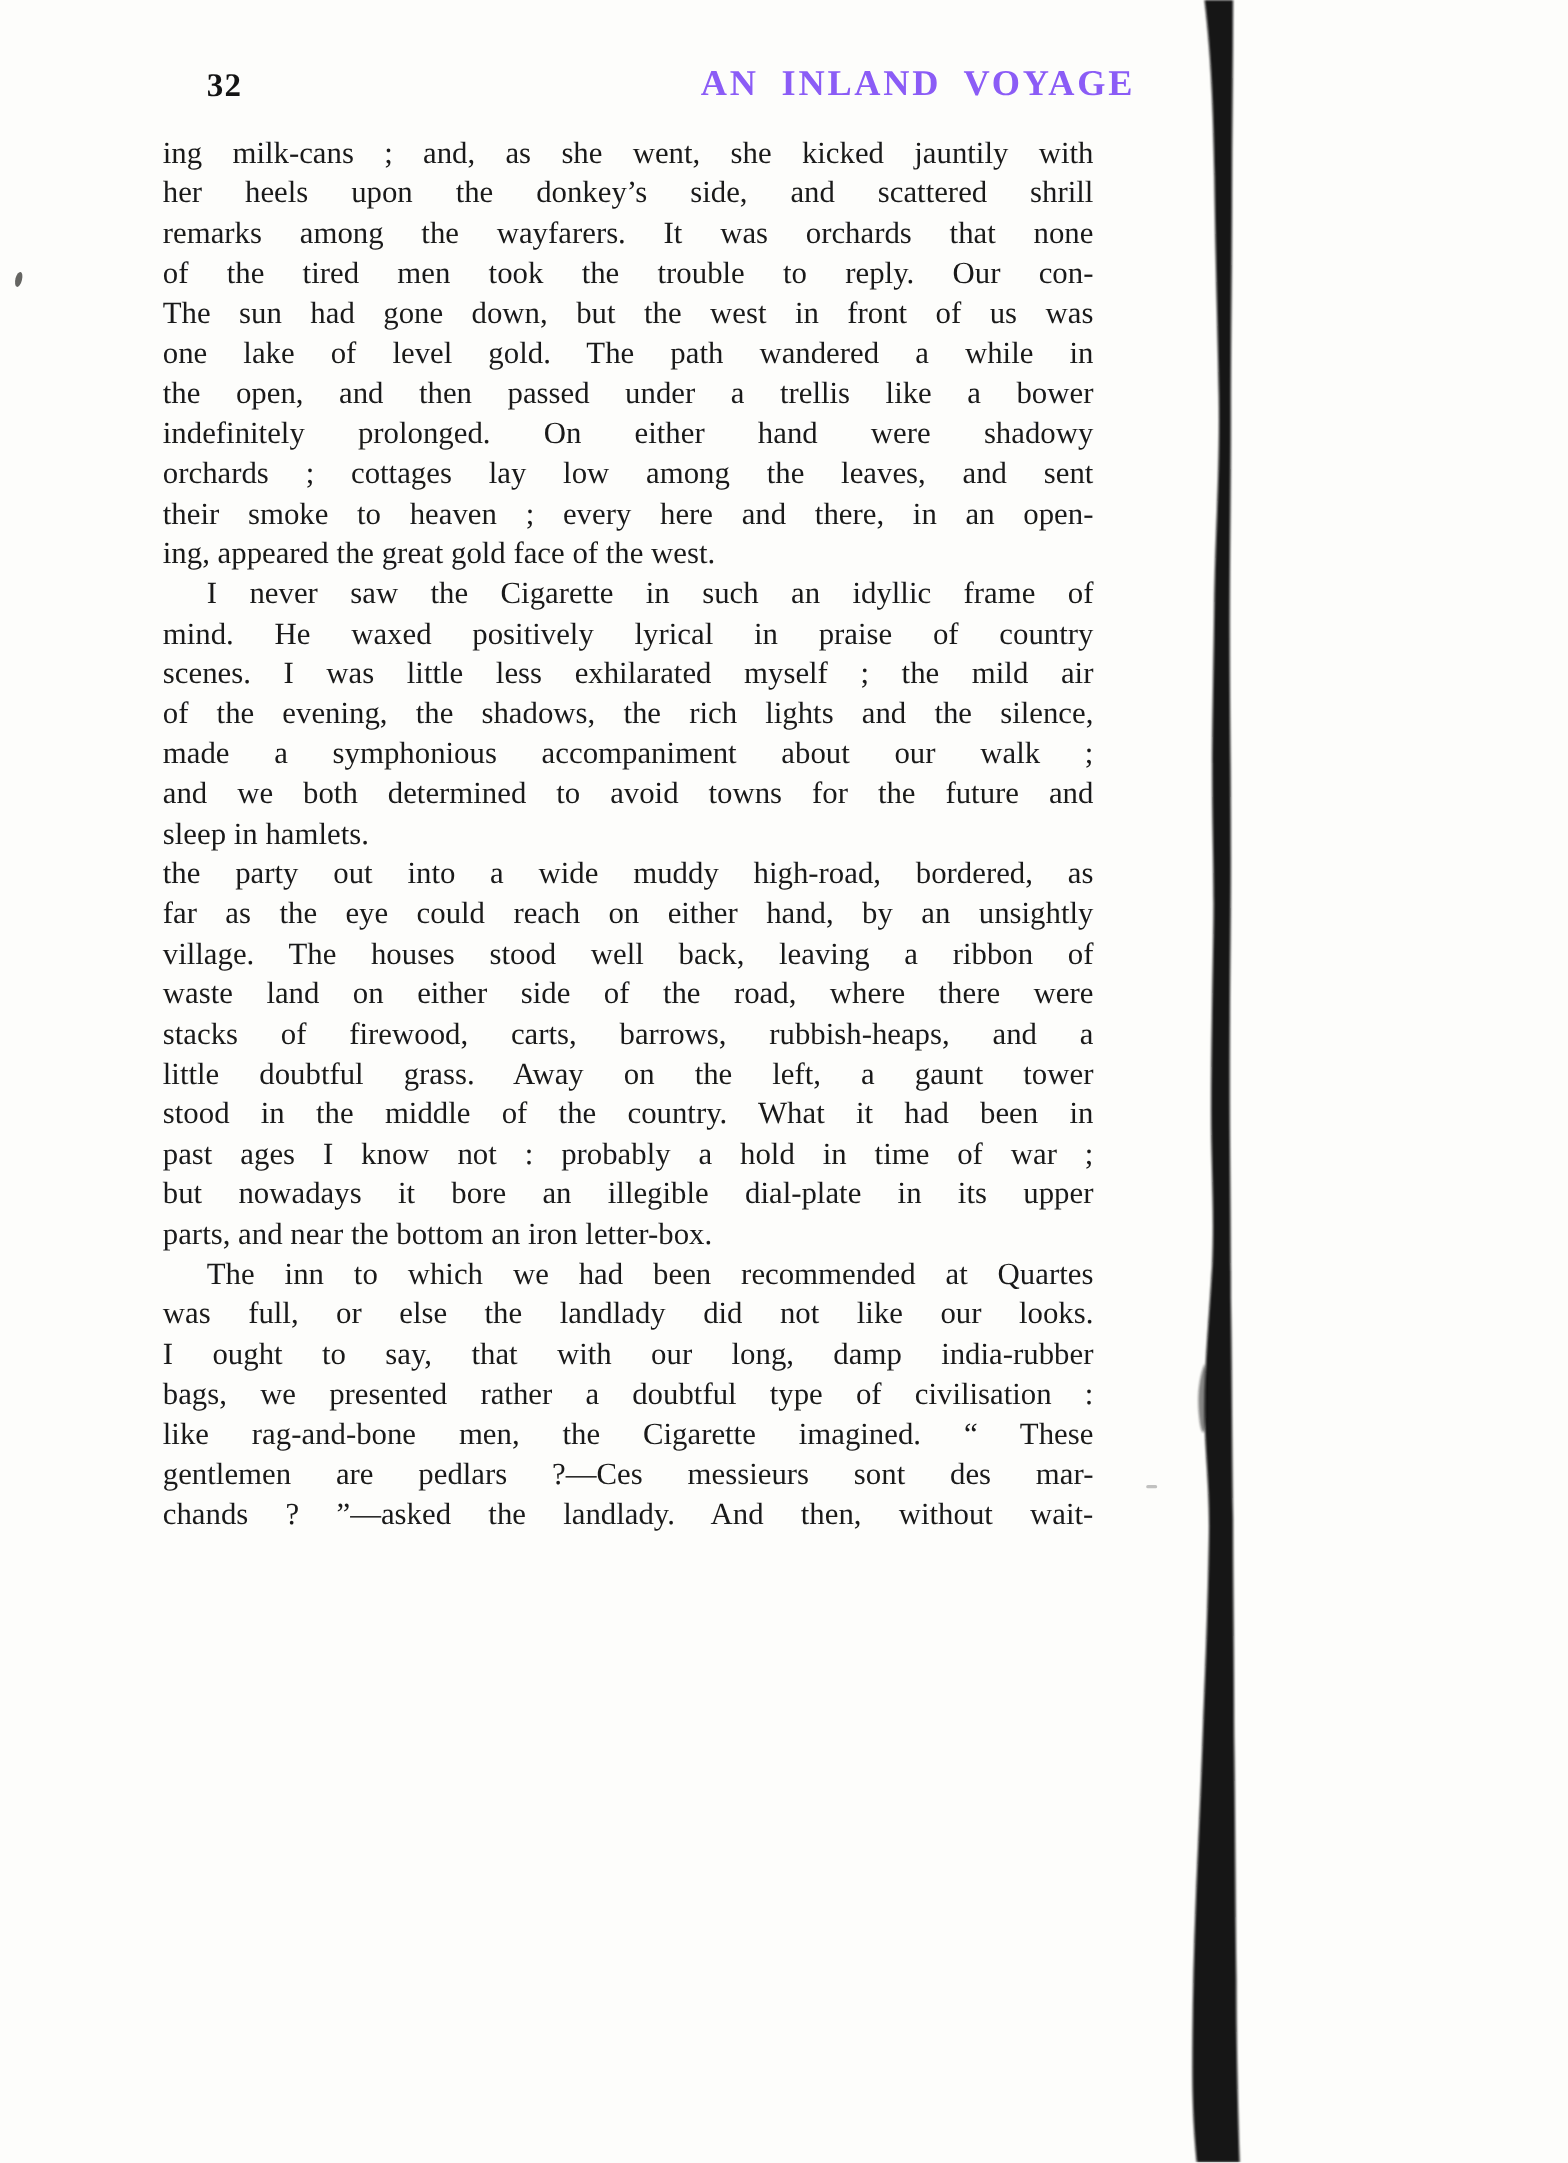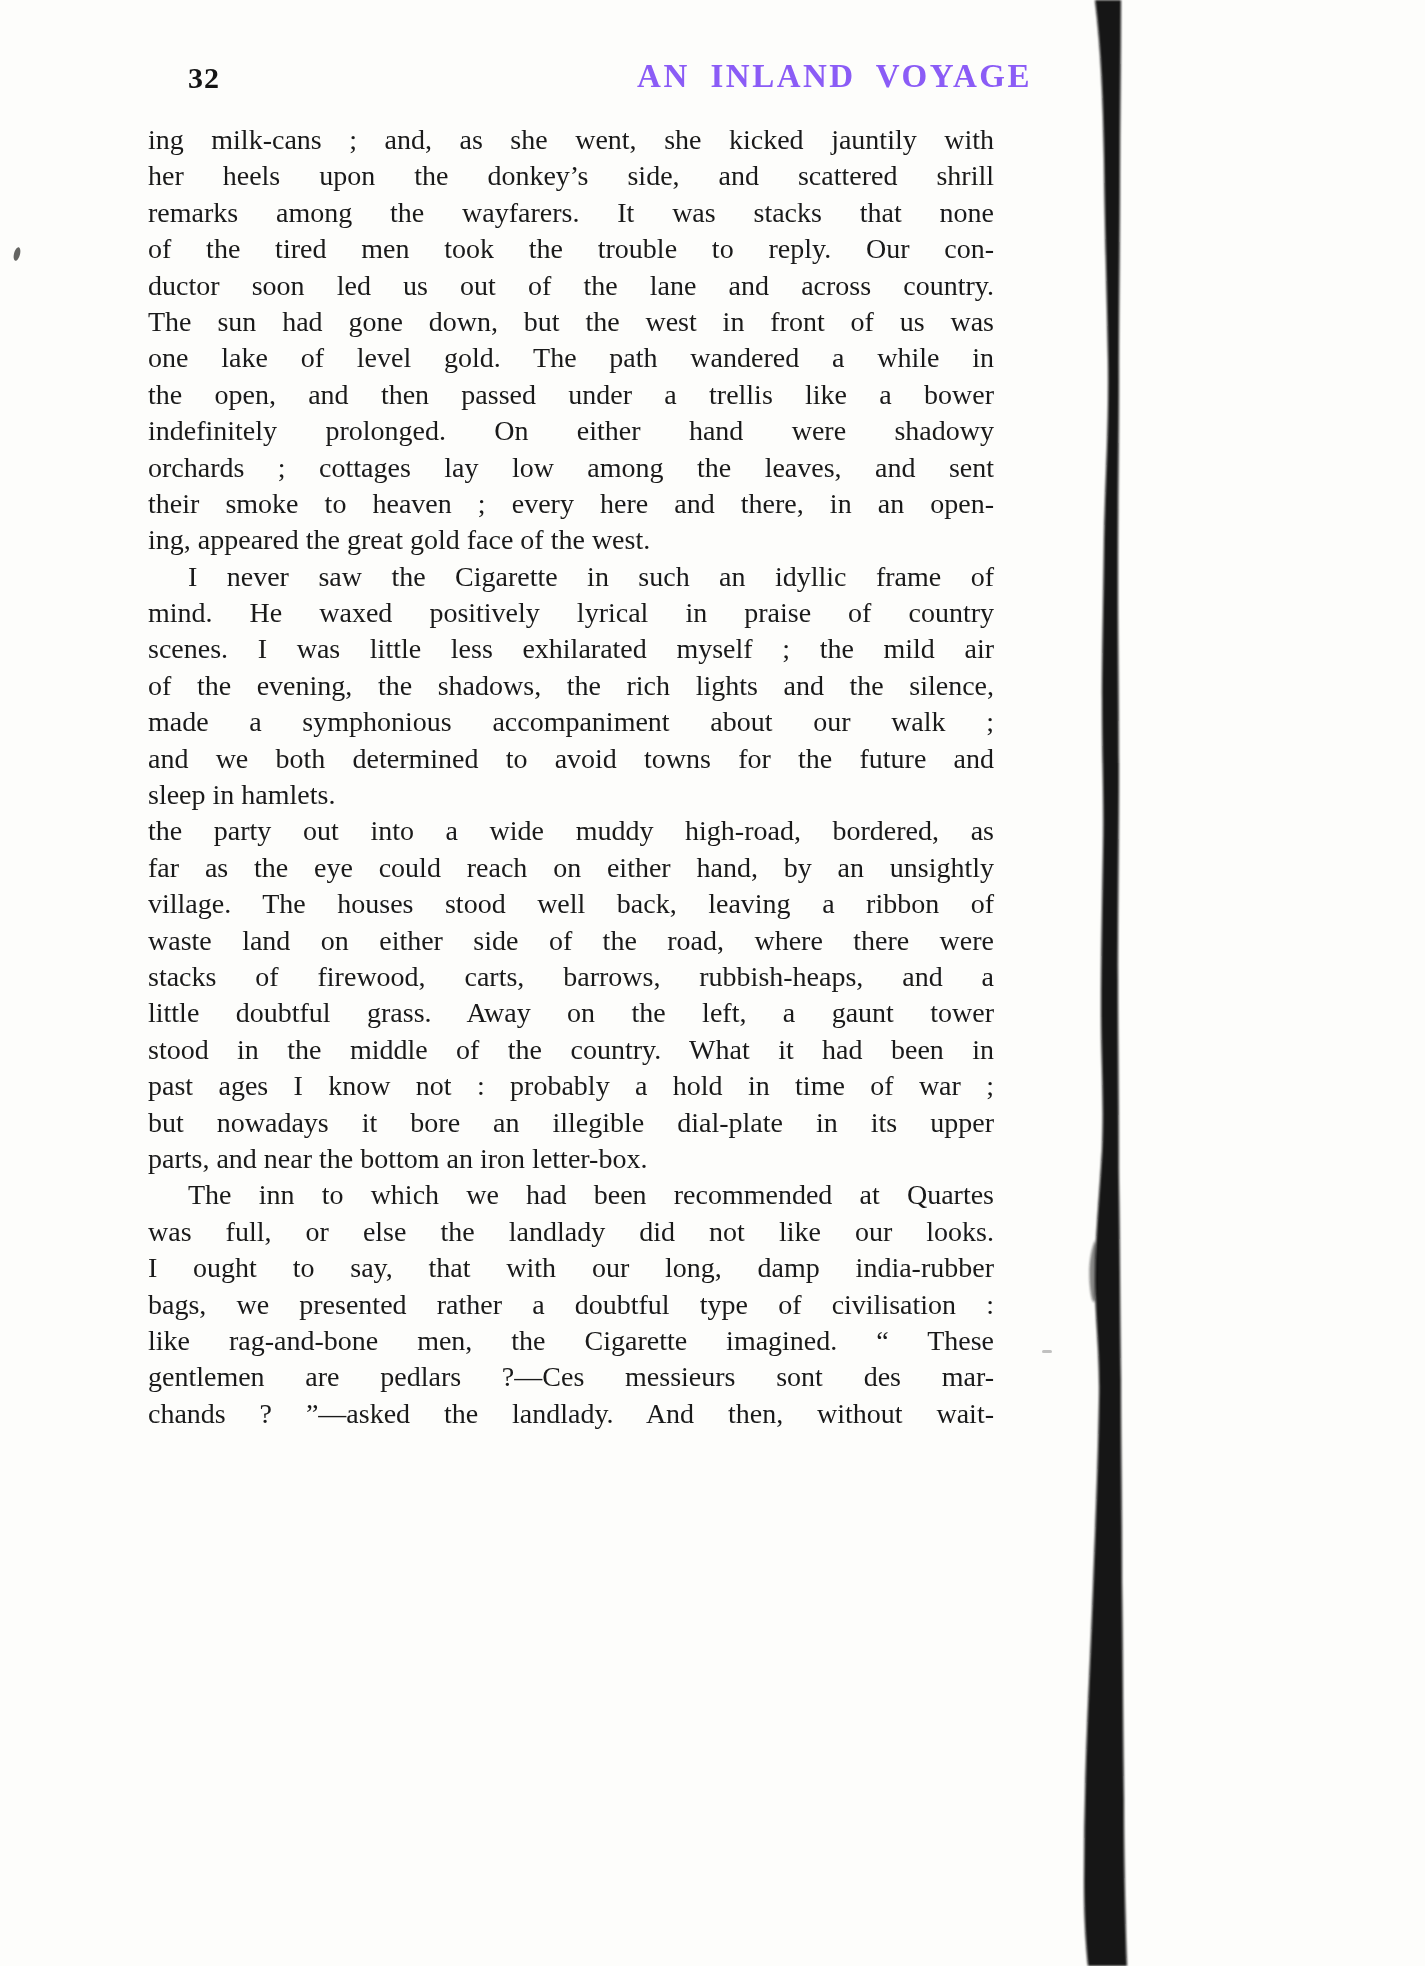--- a/index.html
+++ b/index.html
@@ -54,23 +54,22 @@
 <div class="page">
 
   <div class="page-header">
     <span class="page-number">32</span>
     <div class="page-title">AN INLAND VOYAGE</div>
   </div>
 
   <div class="page-body" id="page-body">
       <div class="line"><span>ing milk-cans ; and, as she went, she kicked jauntily with</span></div>
       <div class="line"><span>her heels upon the donkey’s side, and scattered shrill</span></div>
-      <div class="line"><span>remarks among the wayfarers. It was stacks that none</span></div>
+      <div class="line"><span>remarks among the wayfarers. It was orchards that none</span></div>
       <div class="line"><span>of the tired men took the trouble to reply. Our con-</span></div>
-      <div class="line"><span>ductor soon led us out of the lane and across country.</span></div>
       <div class="line"><span>The sun had gone down, but the west in front of us was</span></div>
       <div class="line"><span>one lake of level gold. The path wandered a while in</span></div>
       <div class="line"><span>the open, and then passed under a trellis like a bower</span></div>
       <div class="line"><span>indefinitely prolonged. On either hand were shadowy</span></div>
       <div class="line"><span>orchards ; cottages lay low among the leaves, and sent</span></div>
       <div class="line"><span>their smoke to heaven ; every here and there, in an open-</span></div>
       <div class="line last"><span>ing, appeared the great gold face of the west.</span></div>
       <div class="line indent"><span>I never saw the </span><span class="it">Cigarette</span><span> in such an idyllic frame of</span></div>
       <div class="line"><span>mind. He waxed positively lyrical in praise of country</span></div>
       <div class="line"><span>scenes. I was little less exhilarated myself ; the mild air</span></div>

